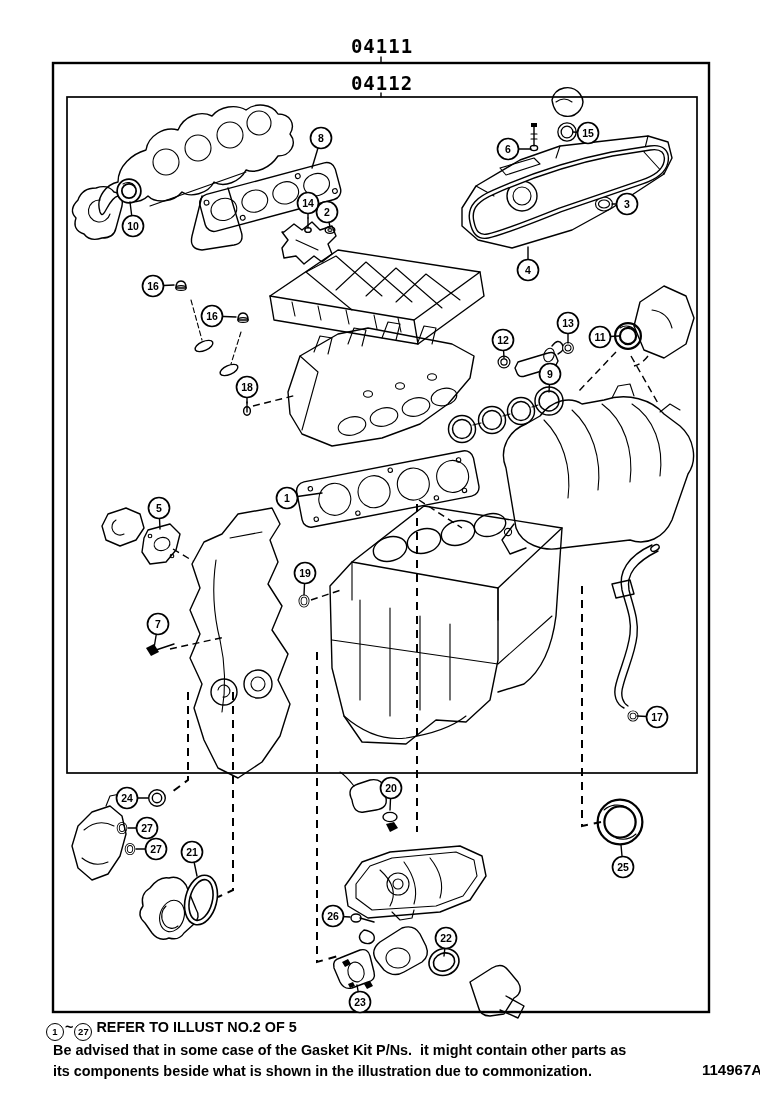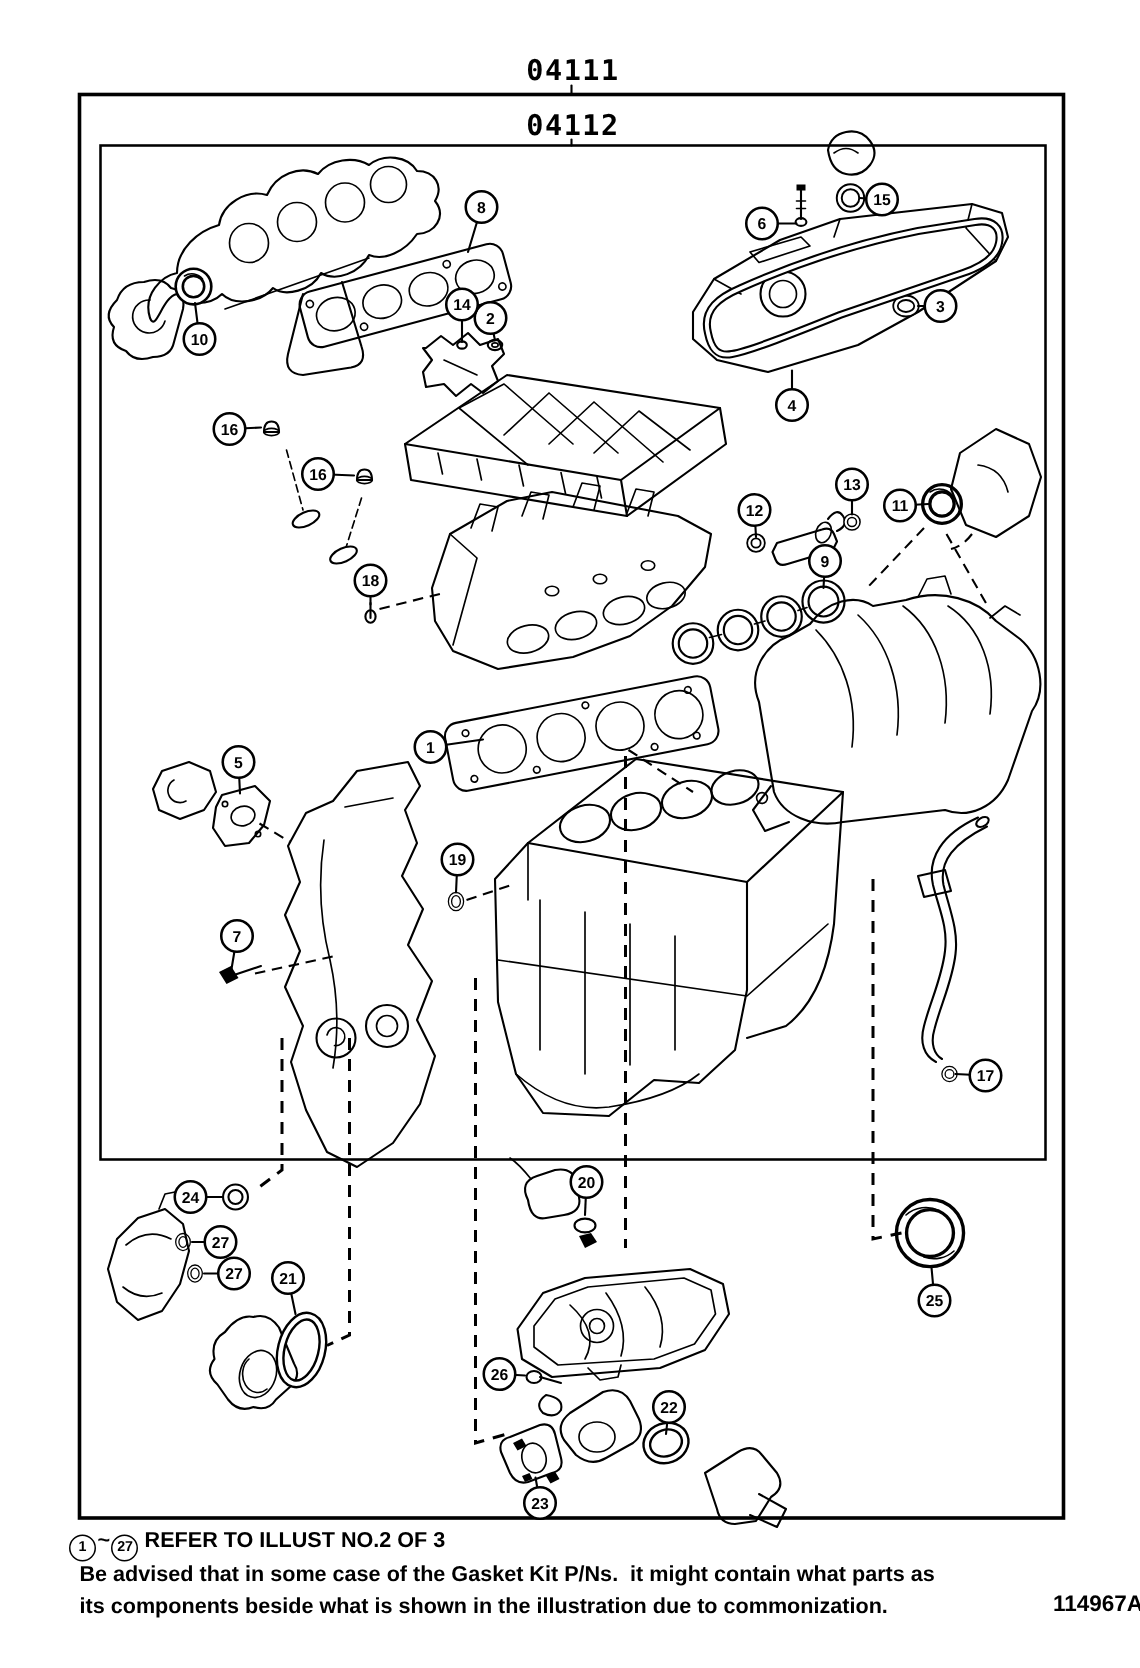--- a/index.html
+++ b/index.html
@@ -506,18 +506,18 @@
           <text x="147" y="831.8" class="balloon-num">27</text>
         </g>
         <g>
           <line x1="156" y1="849" x2="136" y2="849" class="ln"></line>
           <circle cx="156" cy="849" r="10.5" class="balloon"></circle>
           <text x="156" y="852.8" class="balloon-num">27</text>
         </g>
       </g>
 </svg>
 
-  <div class="ftr" style="left:46px;top:1019px;"><span class="circ">1</span><span class="tilde">~</span><span class="circ">27</span><span> REFER TO ILLUST NO.2 OF 3</span></div>
-  <div class="ftr" style="left:53px;top:1042px;">Be advised that in some case of the Gasket Kit P/Ns.  it might contain what parts as</div>
+  <div class="ftr" style="left:46px;top:1019px;"><span class="circ">1</span><span class="tilde">~</span><span class="circ">27</span><span> REFER TO ILLUST NO.2 OF 5</span></div>
+  <div class="ftr" style="left:53px;top:1042px;">Be advised that in some case of the Gasket Kit P/Ns.  it might contain other parts as</div>
   <div class="ftr" style="left:53px;top:1063px;">its components beside what is shown in the illustration due to commonization.</div>
   <div class="figcode" style="left:702px;top:1061px;">114967A</div>
 
 </div>
 
 </body></html>

